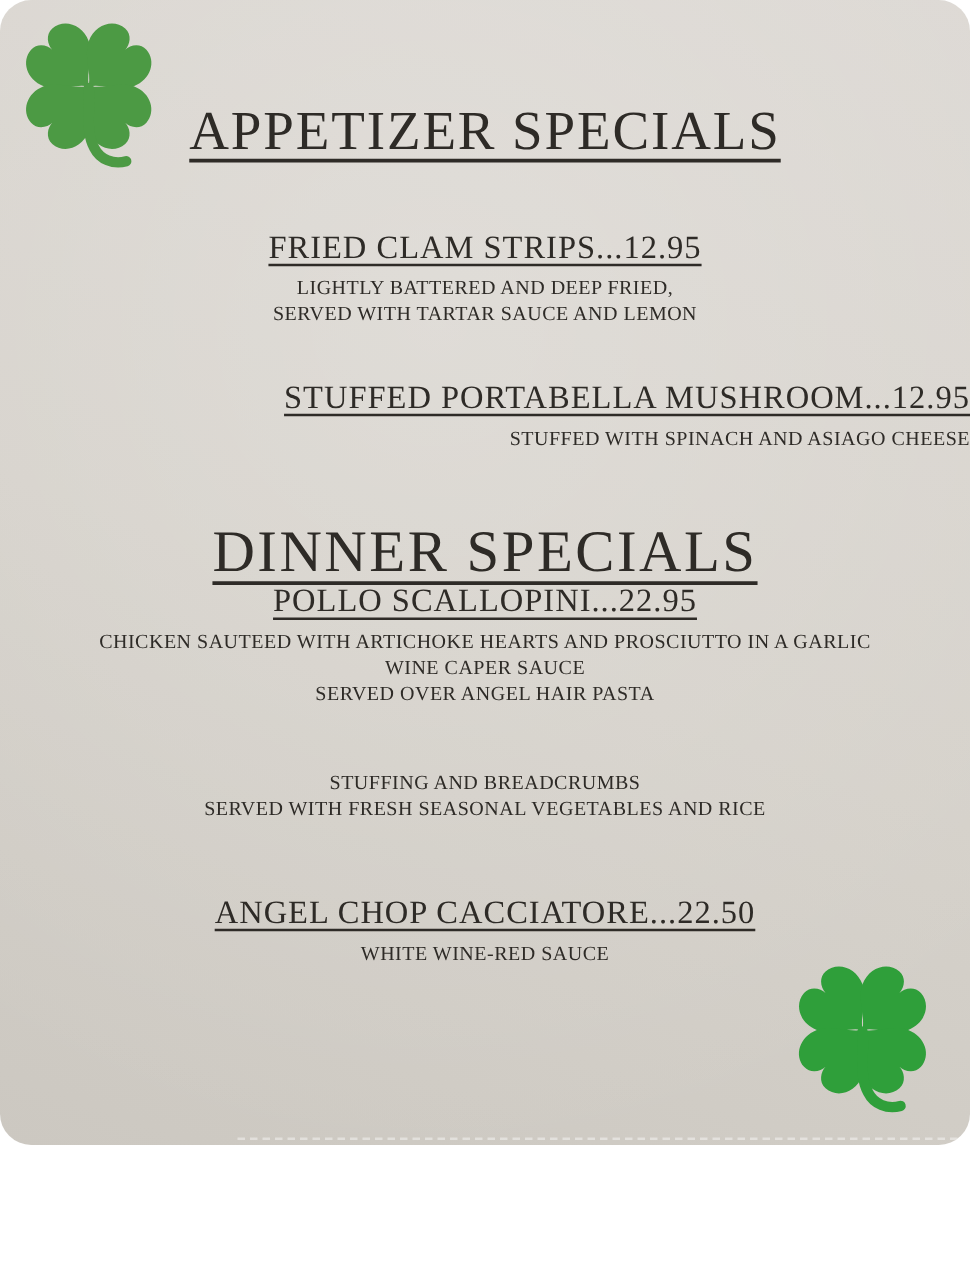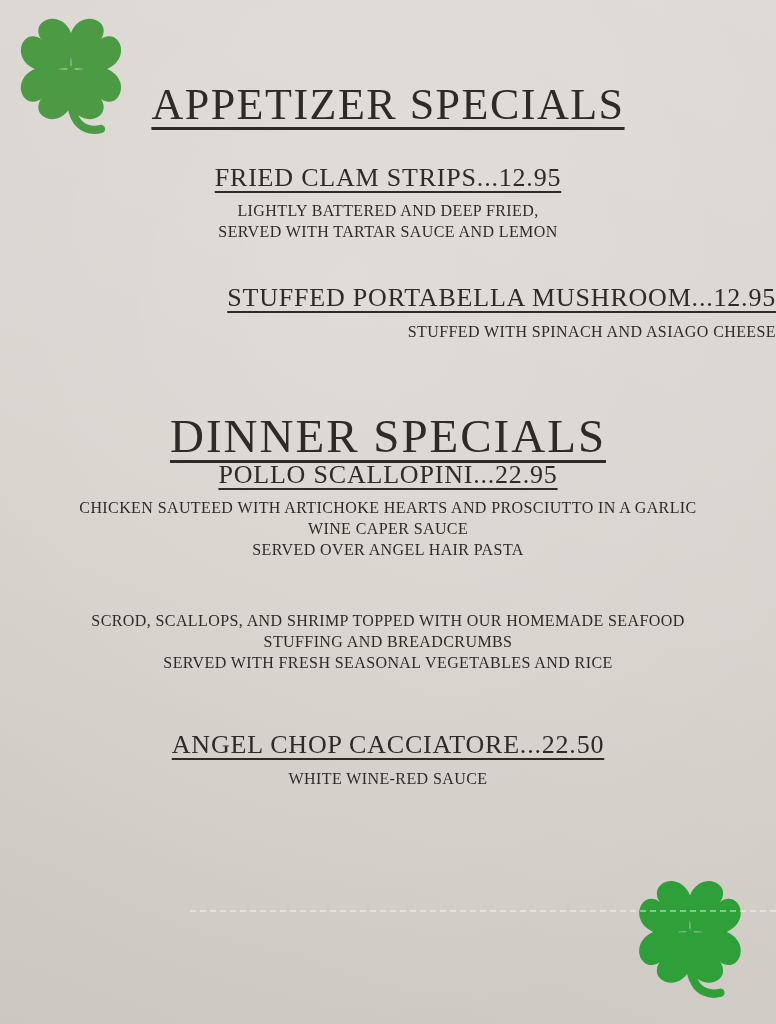--- a/index.html
+++ b/index.html
@@ -3,63 +3,64 @@
 <meta charset="utf-8">
 <style>
   html, body { margin: 0; padding: 0; }
   body {
     width: 776px; height: 1024px;
     font-family: "Liberation Serif", "DejaVu Serif", serif;
     overflow: hidden;
   }
   .page {
     position: relative;
-    width: 776px; height: 1024px;
+    width: 776px; height: 916px;
     background:
       radial-gradient(140% 120% at 45% 28%, rgba(255,255,255,0.20), rgba(255,255,255,0) 62%),
       linear-gradient(200deg, #dcd8d3 0%, #d5d1ca 55%, #ccc8c1 100%);
     color: #2e2b27;
     overflow: hidden;
+    border-radius: 25px;
   }
   .menu {
     position: absolute; inset: 0;
     text-align: center;
   }
   .section-title {
     margin: 0;
     font-weight: normal;
     letter-spacing: 1.5px;
     line-height: 1.05;
     text-decoration: underline;
     text-decoration-thickness: 2.5px;
     text-underline-offset: 8px;
     white-space: nowrap;
   }
   #title-appetizers { margin-top: 82px; font-size: 44px; }
-  #title-dinner     { margin-top: 70px; font-size: 47px; letter-spacing: 2px; }
+  #title-dinner     { margin-top: 56px; font-size: 47px; letter-spacing: 2px; }
   .item-name {
     margin: 0;
     font-weight: normal;
     font-size: 26px;
     letter-spacing: 0.8px;
     line-height: 1.05;
     text-decoration: underline;
     text-decoration-thickness: 1.8px;
     text-underline-offset: 5px;
     white-space: nowrap;
   }
   .desc-line {
     margin: 0;
     font-size: 16px;
     letter-spacing: 0.4px;
     line-height: 21px;
     white-space: nowrap;
   }
   .menu-item .desc-line:first-of-type { margin-top: 9px; }
-  #item-clam     { margin-top: 36px; }
+  #item-clam     { margin-top: 56px; }
   #item-mushroom { margin-top: 42px; text-align: right; }
   #item-pollo    { }
   #item-seafood  { margin-top: 50px; }
   #item-porkchop { margin-top: 58px; }
   .clover {
     position: absolute;
     pointer-events: none;
   }
   #clover-top-left     { left: -4px; top: 0px;    width: 150px; height: 150px; }
   #clover-bottom-right { right: 10px; bottom: 10px; width: 152px; height: 152px; }
@@ -119,21 +120,20 @@
       <h1 id="title-dinner" class="section-title">DINNER SPECIALS</h1>
 
       <article id="item-pollo" class="menu-item">
         <h2 class="item-name">POLLO SCALLOPINI...22.95</h2>
         <p class="desc-line">CHICKEN SAUTEED WITH ARTICHOKE HEARTS AND PROSCIUTTO IN A GARLIC</p>
         <p class="desc-line">WINE CAPER SAUCE</p>
         <p class="desc-line">SERVED OVER ANGEL HAIR PASTA</p>
       </article>
 
       <article id="item-seafood" class="menu-item">
-        <p class="desc-line">SCROD, SCALLOPS, AND SHRIMP TOPPED WITH OUR HOMEMADE SEAFOOD</p>
         <p class="desc-line">STUFFING AND BREADCRUMBS</p>
         <p class="desc-line">SERVED WITH FRESH SEASONAL VEGETABLES AND RICE</p>
       </article>
 
       <article id="item-porkchop" class="menu-item">
         <h2 class="item-name">ANGEL CHOP CACCIATORE...22.50</h2>
         <p class="desc-line">WHITE WINE-RED SAUCE</p>
       </article>
     </section>
 

